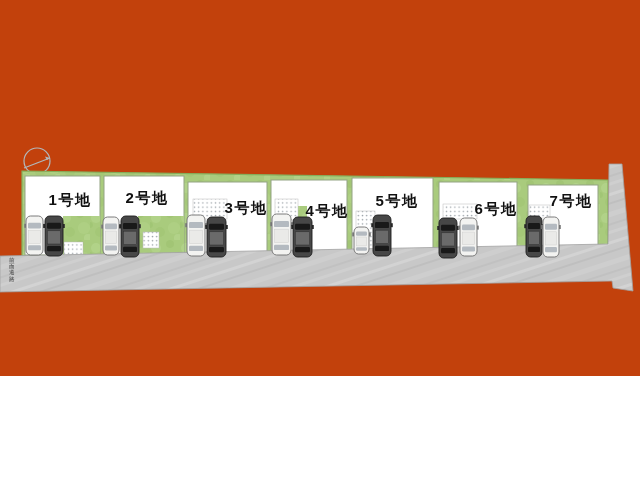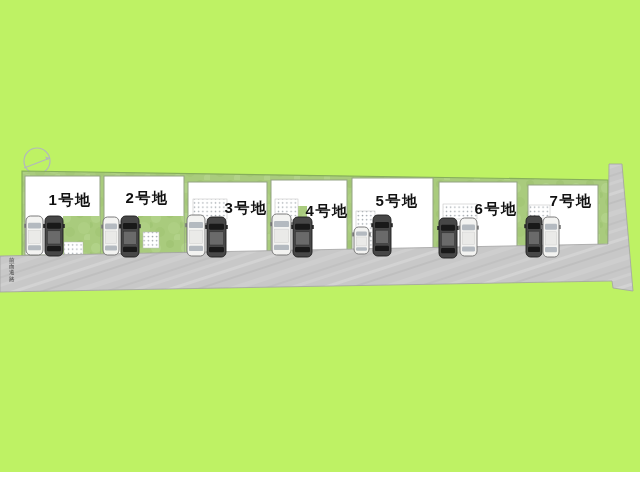--- a/index.html
+++ b/index.html
@@ -1,16 +1,16 @@
 <!DOCTYPE html>
 <html><head>
 <meta charset="utf-8">
 <style>
   html,body{margin:0;padding:0;background:#ffffff;}
-  .stage{position:relative;width:640px;height:472px;background:#bef264;overflow:hidden;
+  .stage{position:relative;width:640px;height:376px;background:#c2410c;overflow:hidden;
          font-family:"Liberation Sans","DejaVu Sans",sans-serif;}
   svg{display:block;}
   .lot-label{font-family:"Liberation Sans","DejaVu Sans",sans-serif;
              font-weight:700;font-size:15px;fill:#111111;letter-spacing:1.5px;text-anchor:middle;}
   .road-label{font-family:"Liberation Sans","DejaVu Sans",sans-serif;
               font-size:5.5px;fill:#2a2a2a;letter-spacing:0;}
 </style>
 </head>
 <body>
 

